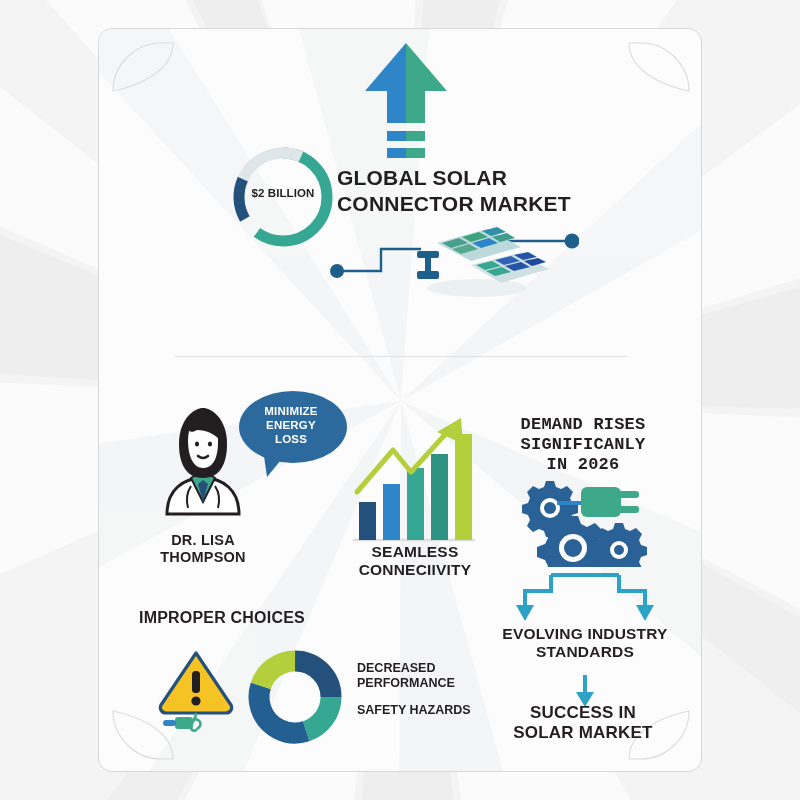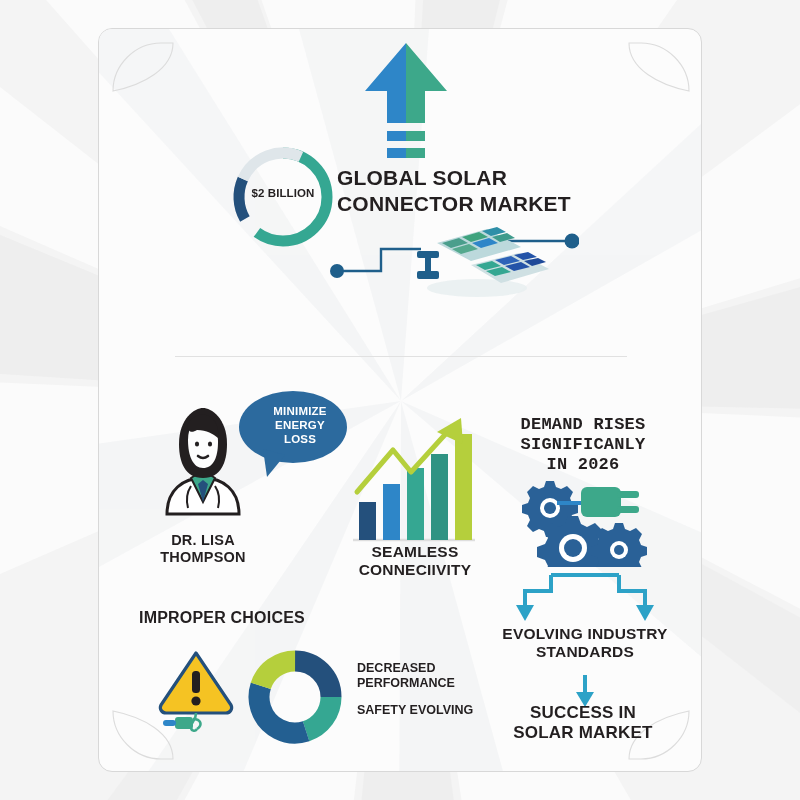--- a/index.html
+++ b/index.html
@@ -53,21 +53,21 @@
   }
   #divider {
     position:absolute; left:76px; top:327px; width:452px; height:1px;
     background:#e1e1e1;
   }
 
   
   #woman-icon   { left:58px; top:375px; width:92px; height:112px; }
   #bubble       { left:134px; top:358px; width:116px; height:92px; }
   #bubble-text  {
-    left:149px; top:375px; width:104px;
+    left:140px; top:375px; width:104px;
     font-size:11.5px; color:#ffffff; line-height:1.22;
   }
   #name-lisa {
     left:50px; top:495px; width:108px;
     font-size:14.5px;
     margin-top:8px;
   }
   #barchart   { left:250px; top:385px; width:130px; height:140px; }
   #title-seamless {
     left:228px; top:514px; width:176px;
@@ -325,15 +325,15 @@
     <g transform="translate(50,50)">
       <circle r="36" fill="none" stroke="#24507c" stroke-width="21" stroke-dasharray="56.5 169.6" transform="rotate(-90)"></circle>
       <circle r="36" fill="none" stroke="#35a792" stroke-width="21" stroke-dasharray="45.2 180.9" transform="rotate(0)"></circle>
       <circle r="36" fill="none" stroke="#235f91" stroke-width="21" stroke-dasharray="79.2 146.9" transform="rotate(72)"></circle>
       <circle r="36" fill="none" stroke="#b5cf3c" stroke-width="21" stroke-dasharray="45.2 180.9" transform="rotate(198)"></circle>
     </g>
   </svg>
 
   <div class="legend" id="legend-1">DECREASED
 PERFORMANCE</div>
-  <div class="legend" id="legend-2">SAFETY EVOLVING</div>
+  <div class="legend" id="legend-2">SAFETY HAZARDS</div>
 
 </div>
 
 </body></html>

